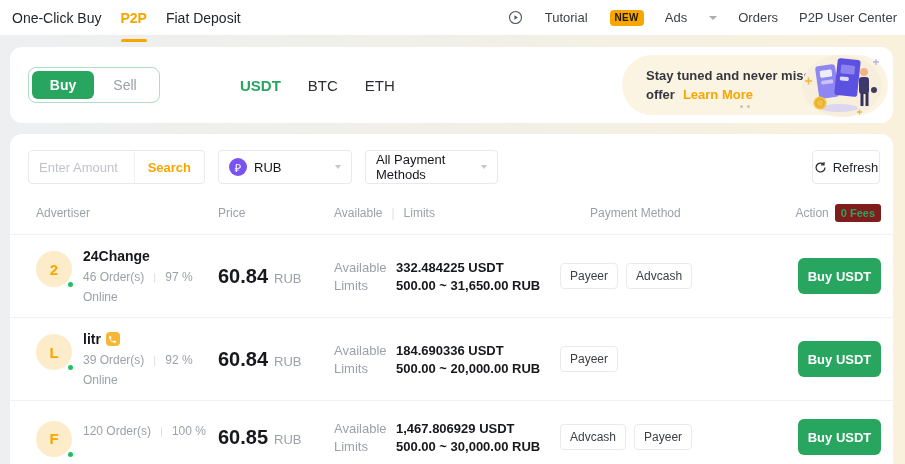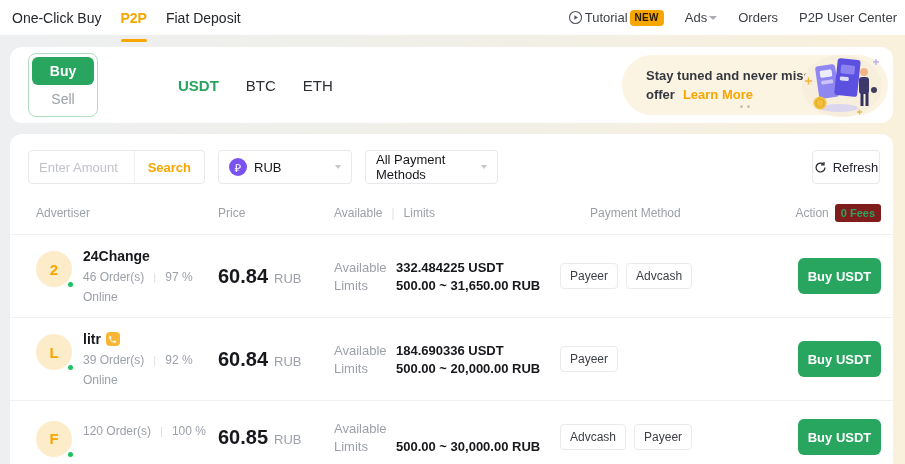--- a/index.html
+++ b/index.html
@@ -13,28 +13,28 @@
     font-family:"Liberation Sans",sans-serif;
     background:linear-gradient(90deg,#edeff1 0%,#f1efe6 55%,#faf1dc 100%);
   }
   
   .topnav{height:35px;background:#fff;display:flex;align-items:center;justify-content:space-between;padding:0 8px 0 12px;}
   .nav-left{display:flex;align-items:center;gap:19px;font-size:14px;color:#23262b;}
   .nav-tab{position:relative;height:48px;display:flex;align-items:center;cursor:pointer;}
   .nav-tab.active{color:var(--accent);font-weight:700;}
   .nav-tab.active::after{content:"";position:absolute;left:50%;transform:translateX(-50%);bottom:0;width:26px;height:3px;background:var(--accent);border-radius:2px;}
   .nav-right{display:flex;align-items:center;gap:21px;font-size:13px;color:#3c3f45;}
-  .nav-item{display:flex;align-items:center;gap:2px;cursor:pointer;}
+  .nav-item{display:flex;align-items:center;gap:22px;cursor:pointer;}
   .badge-new{background:var(--accent);color:#241700;font-weight:700;font-size:10px;line-height:1;padding:3px 5px;border-radius:4px;letter-spacing:.3px;}
   .caret{width:0;height:0;border-left:4px solid transparent;border-right:4px solid transparent;border-top:4px solid #aaadb4;display:inline-block;}
   
   .content{padding:12px 12px 0 10px;}
   .card{background:#fff;border-radius:12px;}
   .card-top{height:76px;display:flex;align-items:center;padding:0 5px 0 18px;margin-bottom:11px;}
-  .toggle{display:flex;border:1px solid #afdcc2;border-radius:8px;padding:3px;flex-direction:column;}
+  .toggle{display:flex;border:1px solid #afdcc2;border-radius:8px;padding:3px;}
   .tbtn{width:62px;height:28px;display:flex;align-items:center;justify-content:center;font-size:14px;border-radius:6px;cursor:pointer;}
   .tbtn.on{background:var(--green);color:#fff;font-weight:700;}
   .tbtn.off{color:#9ca0a8;background:transparent;}
   .coins{display:flex;gap:27px;margin-left:32px;font-size:15px;color:#2b2e33;}
   .coin{cursor:pointer;}
   .coin.active{color:var(--green);font-weight:700;margin-left:48px;}
   
   .banner{margin-left:auto;width:266px;height:60px;background:#fcf4e2;border-radius:30px;position:relative;display:flex;flex-direction:column;justify-content:center;padding-left:24px;}
   .banner-line{font-size:13px;font-weight:600;color:#35383e;line-height:19px;white-space:nowrap;}
   .learn{color:var(--accent);font-weight:700;margin-left:8px;cursor:pointer;}
@@ -307,20 +307,21 @@
 
       </div>
     </div>
     <div class="price-cell">
       <span class="price-val">60.85</span>
       <span class="price-cur">RUB</span>
     </div>
     <div>
       <div class="al-line">
         <span class="al-label">Available</span>
+        <span class="al-value">1,467.806929 USDT</span>
       </div>
       <div class="al-line">
         <span class="al-label">Limits</span>
         <span class="al-value">500.00 ~ 30,000.00 RUB</span>
       </div>
     </div>
     <div class="methods">
             <span class="ptag">Advcash</span>
             <span class="ptag">Payeer</span>
           </div>

